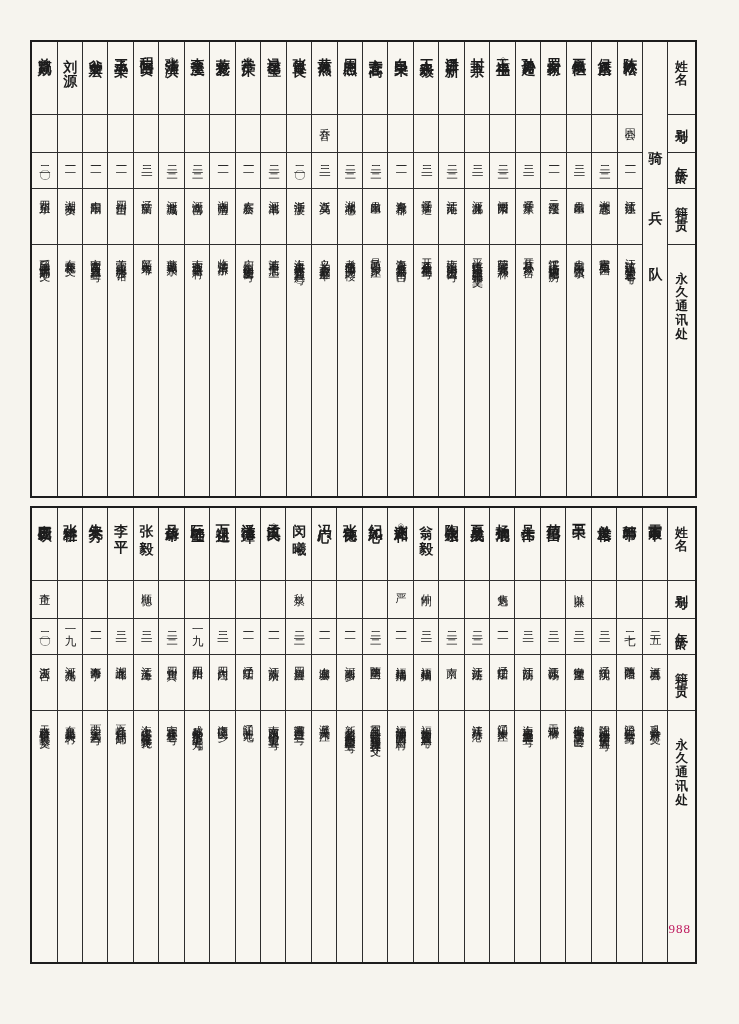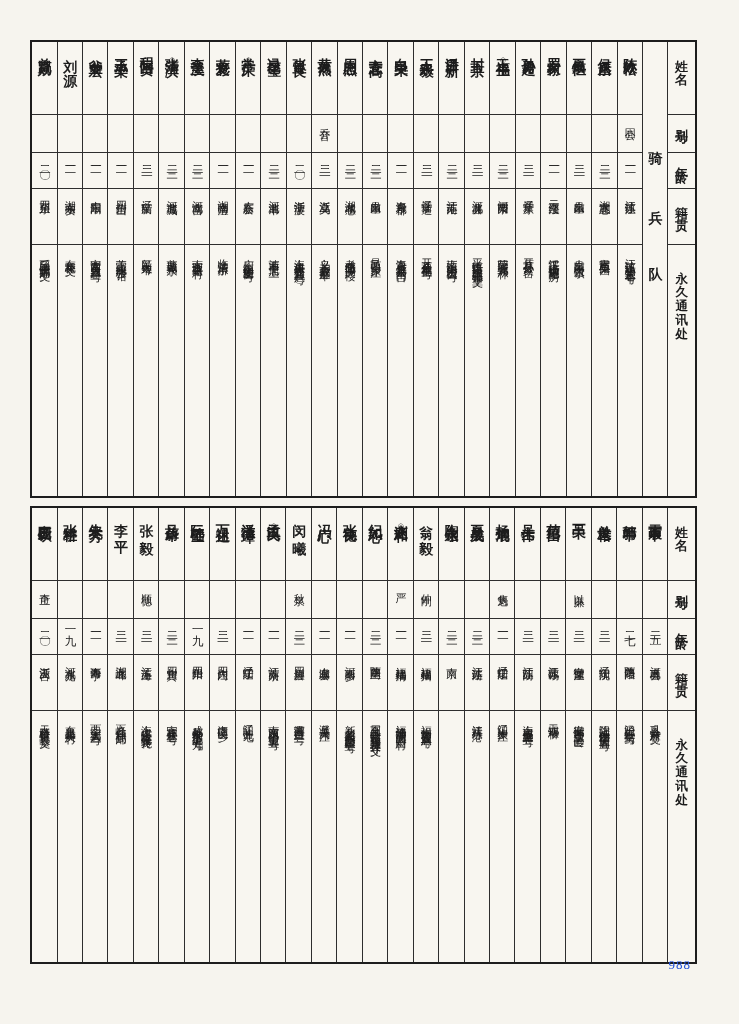--- a/index.html
+++ b/index.html
@@ -42,22 +42,22 @@
   .hcell .vt{font-size:13px;font-weight:600;}
   .hcell .vt.spread2{letter-spacing:12px !important;margin-top:8px;}
   .h-addr .vt{letter-spacing:14px !important;margin-top:16px;font-size:12.5px;}
   .section-label{
     font-size:14px;font-weight:600;letter-spacing:58px;margin-top:98px;
   }
   .mark{
     font-size:7px;display:inline-block;margin-top:2px;letter-spacing:0;
   }
   .page-number{
-    position:absolute;top:957px;right:48px;
-    font-size:13px;letter-spacing:1px;color:#1d4ed8;
+    position:absolute;top:921px;right:48px;
+    font-size:13px;letter-spacing:1px;color:#be185d;
     font-family:"Liberation Serif","DejaVu Serif",serif;
   }
 </style>
 </head>
 <body>
 
 <div class="table t1">
   <div class="tcol hcol">
     <div class="cell c-name hcell">
         <span class="vt spread2">姓名</span>

